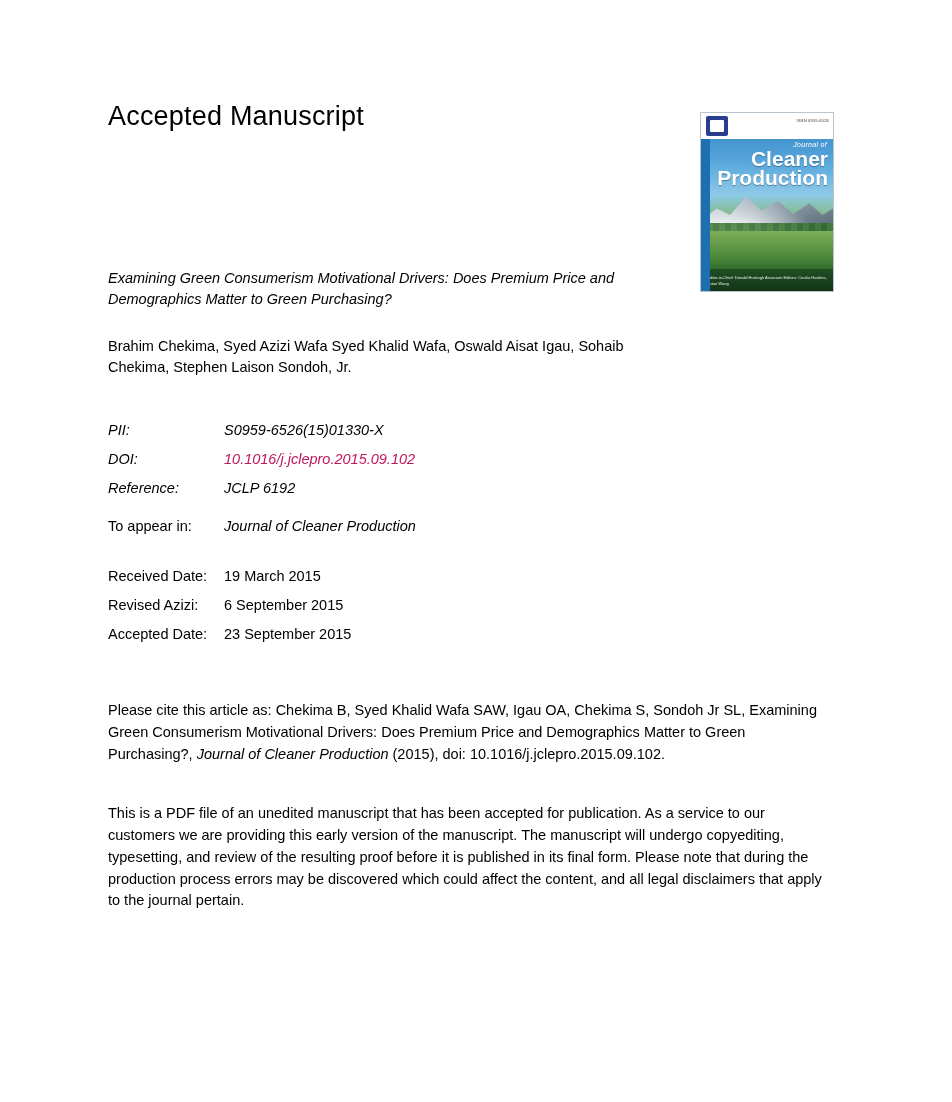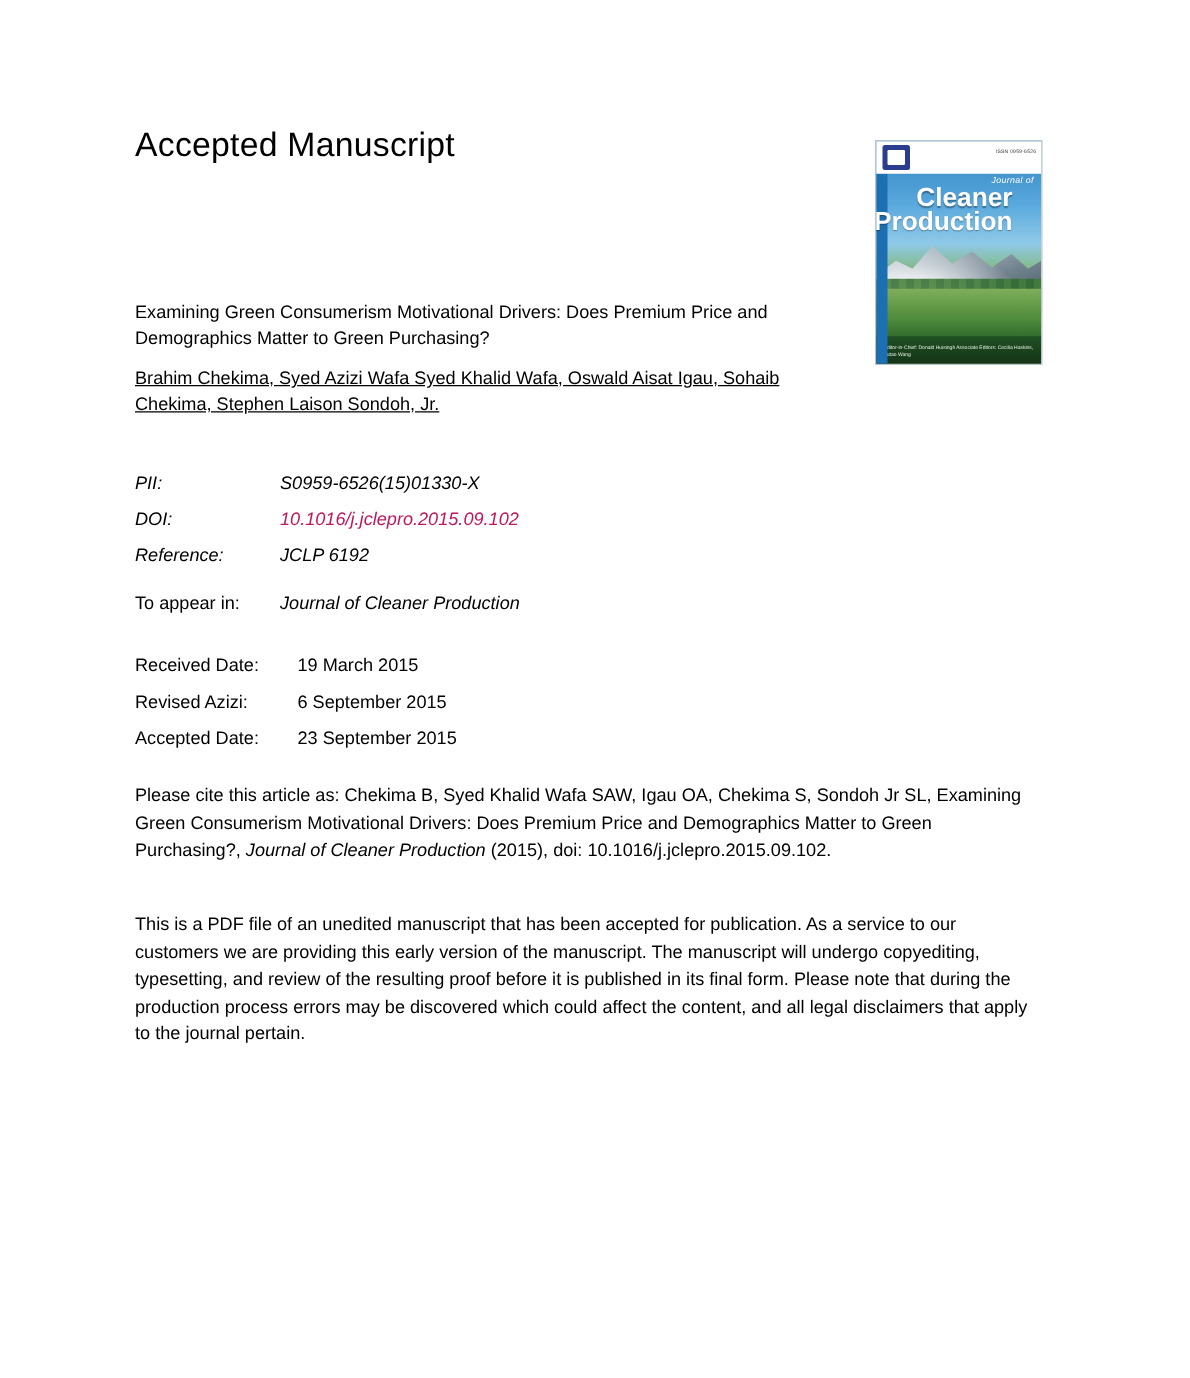--- a/index.html
+++ b/index.html
@@ -85,21 +85,21 @@
     top: 28px;
     font-size: 7px;
     color: #ffffff;
     font-style: italic;
     text-align: right;
     width: 120px;
     letter-spacing: 0.3px;
   }
   .cover-title {
     position: absolute;
-    right: 23px;
+    right: 5px;
     top: 36px;
     width: 122px;
     text-align: right;
     color: #ffffff;
     font-size: 21px;
     font-weight: bold;
     line-height: 0.92;
     text-shadow: 0 1px 1px rgba(0,0,0,0.35);
   }
   .cover-title span { display: block; }
@@ -146,31 +146,31 @@
   }
   .cover-spine {
     position: absolute;
     left: 0; top: 26px; bottom: 0;
     width: 9px;
     background: #1c6fb0;
   }
 
   
   .paper-title {
-    margin-top: 50px;
+    margin-top: 78px;
     font-size: 14.5px;
     line-height: 1.45;
     max-width: 560px;
+    font-style: italic;
   }
   .authors {
-    margin-top: 11px;
+    margin-top: 26px;
     font-size: 14.5px;
     line-height: 1.45;
     max-width: 565px;
-    text-decoration: underline;
   }
 
   .meta {
     margin-top: 44px;
   }
   .meta-row {
     display: flex;
     align-items: baseline;
     margin-bottom: 13px;
     font-size: 14.5px;
@@ -201,29 +201,28 @@
   }
 
   .dates {
     margin-top: 34px;
   }
   .date-row {
     display: flex;
     align-items: baseline;
     margin-bottom: 13px;
     font-size: 14.5px;
-    gap: 14px;
   }
   .date-label {
     width: 116px;
     flex: 0 0 116px;
   }
 
   .cite {
-    margin-top: 28px;
+    margin-top: 58px;
     font-size: 14.5px;
     line-height: 1.5;
     max-width: 716px;
   }
   .cite i { font-style: italic; }
 
   .disclaimer {
     margin-top: 38px;
     font-size: 14.5px;
     line-height: 1.5;

